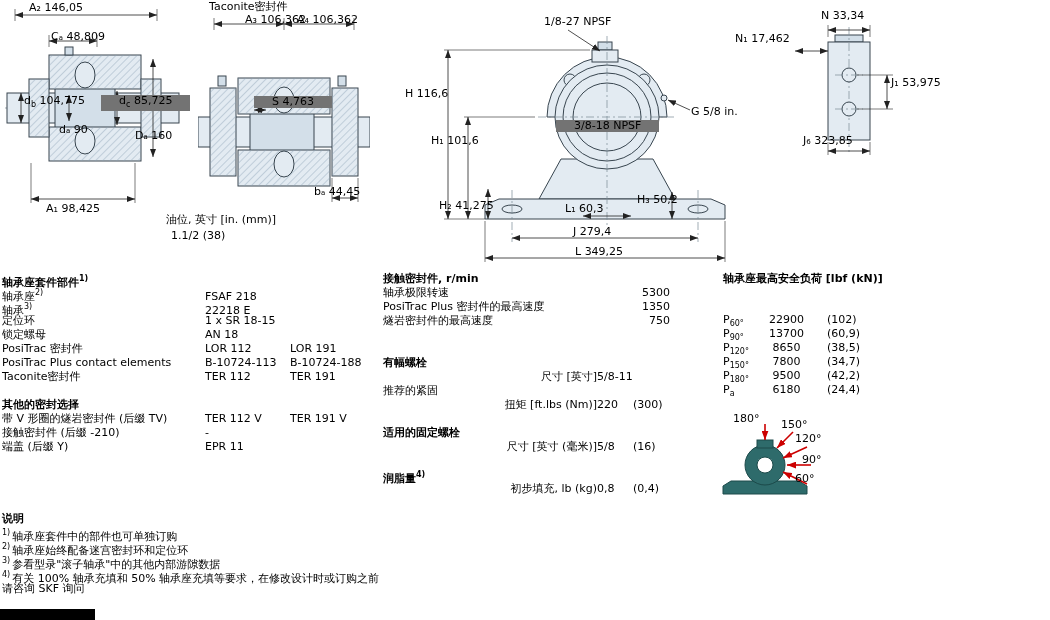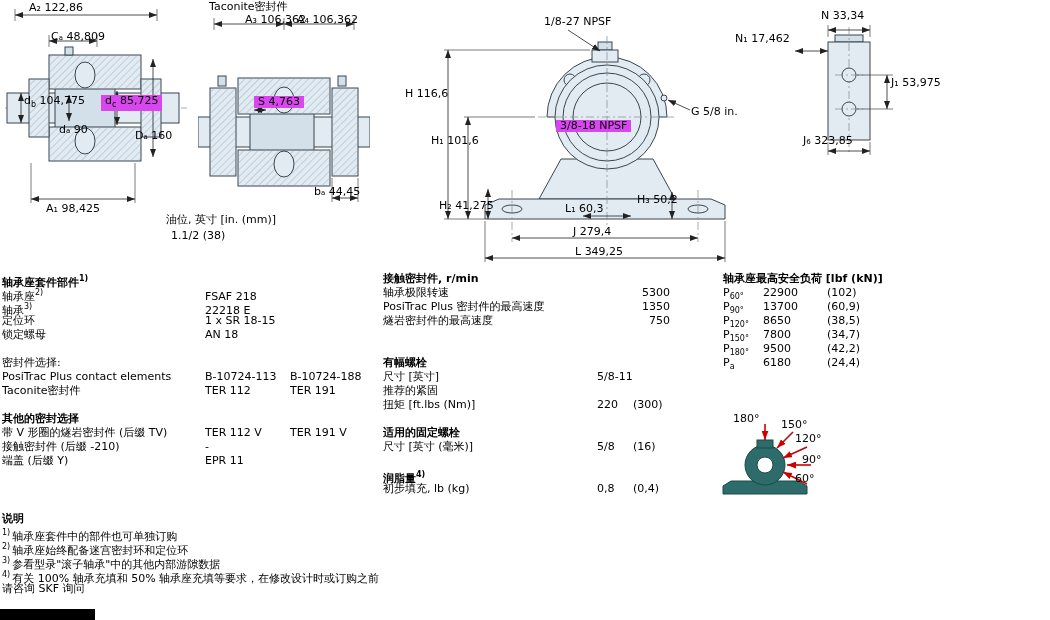--- a/index.html
+++ b/index.html
@@ -3,43 +3,43 @@
 <meta charset="utf-8">
 <style>
   html,body { margin:0; padding:0; background:#fff; }
   .page { position:relative; width:1050px; height:620px; background:#fff; overflow:hidden;
           font-family:"DejaVu Sans","Liberation Sans",sans-serif; font-size:11px; color:#000; }
   .lbl { position:absolute; white-space:nowrap; line-height:12px; }
   .b { font-weight:bold; }
   sup { font-size:8px; vertical-align:super; }
   sub { font-size:8px; vertical-align:sub; }
   .drw { position:absolute; }
-  .wbg { background:#d946ef; padding:0 4px; }
+  .wbg { background:#737373; padding:0 18px; }
   
   .out { fill:#e3ebf2; stroke:#38454f; stroke-width:1; }
   .out2 { fill:#d3dfe9; stroke:#38454f; stroke-width:1; }
   .nf { fill:none; stroke:#38454f; stroke-width:1; }
   .ha { fill:url(#hatch); stroke:none; }
   .cl { stroke:#7a8a96; stroke-width:0.7; stroke-dasharray:8 3 2 3; fill:none; }
   .dim { stroke:#222; stroke-width:0.8; fill:none; marker-start:url(#ar); marker-end:url(#ar); }
   .ext { stroke:#222; stroke-width:0.6; fill:none; }
   .ldr { stroke:#222; stroke-width:0.8; fill:none; marker-end:url(#ar); }
   .red { stroke:#cc0000; stroke-width:1.6; fill:none; marker-end:url(#arR); }
   
   .col { position:absolute; }
   .row { height:14px; line-height:14px; white-space:nowrap; position:relative; }
   .sp14 { margin-top:14px; }
   .sp28 { margin-top:28px; }
   .c1 { display:inline-block; width:203px; }
   .c2 { display:inline-block; width:85px; }
-  .m1 { display:inline-block; width:214px; }
+  .m1 { display:inline-block; width:214px;text-align:right; }
   .m2 { display:inline-block; width:36px; }
   .rv { position:absolute; right:0; top:0; }
   .p1 { display:inline-block; width:40px; }
-  .p2 { display:inline-block; width:47px; text-align:left; }
+  .p2 { display:inline-block; width:47px; text-align:center;margin-top:27px; }
   .p3 { display:inline-block; margin-left:17px; }
   .note sup { margin-right:2px; }
   .bar { position:absolute; left:0; top:609px; width:95px; height:11px; background:#000; }
 </style>
 </head>
 <body>
 
 <div class="page">
 
   <svg width="0" height="0" style="position:absolute" aria-hidden="true">
@@ -164,21 +164,21 @@
     <line class="dim" x1="103" y1="5" x2="145" y2="5"></line>
     <line class="dim" x1="70" y1="26" x2="103" y2="26"></line>
     <line class="ext" x1="132" y1="50" x2="168" y2="50"></line>
       <line class="ext" x1="132" y1="84" x2="168" y2="84"></line>
     <line class="dim" x1="162" y1="50" x2="162" y2="84"></line>
     <line class="ext" x1="103" y1="117" x2="103" y2="130"></line>
       <line class="ext" x1="145" y1="117" x2="145" y2="130"></line>
     <line class="dim" x1="103" y1="126" x2="145" y2="126"></line>
   </svg>
 
-  <div class="lbl" style="left:29px; top:2px">A₂ 122,86</div>
+  <div class="lbl" style="left:29px; top:2px">A₂ 146,05</div>
   <div class="lbl" style="left:51px; top:31px">Cₐ 48,809</div>
   <div class="lbl" style="left:24px; top:95px"><span>d</span><sub>b</sub> <span>104,775</span></div>
   <div class="lbl" style="left:59px; top:124px">dₐ 90</div>
   <div class="lbl wbg" style="left:101px; top:95px"><span>d</span><sub>c</sub> <span>85,725</span></div>
   <div class="lbl" style="left:135px; top:130px">Dₐ 160</div>
   <div class="lbl" style="left:46px; top:203px">A₁ 98,425</div>
 
   <div class="lbl" style="left:209px; top:1px">Taconite密封件</div>
   <div class="lbl" style="left:245px; top:14px">A₃ 106,362</div>
   <div class="lbl" style="left:297px; top:14px">A₄ 106,362</div>
@@ -202,21 +202,21 @@
   <div class="lbl" style="left:735px; top:33px">N₁ 17,462</div>
   <div class="lbl" style="left:891px; top:77px">J₁ 53,975</div>
   <div class="lbl" style="left:803px; top:135px">J₆ 323,85</div>
 
   <div class="col" style="left:2px; top:272px; width:376px">
     <div class="row"><span class="b">轴承座套件部件</span><sup class="b">1)</sup></div>
     <div class="row"><span class="c1"><span>轴承座</span><sup>2)</sup></span><span class="c2">FSAF 218</span></div>
     <div class="row"><span class="c1"><span>轴承</span><sup>3)</sup></span><span class="c2">22218 E</span></div>
     <div class="row"><span class="c1"><span>定位环</span></span><span class="c2">1 x SR 18-15</span></div>
     <div class="row"><span class="c1"><span>锁定螺母</span></span><span class="c2">AN 18</span></div>
-    <div class="row sp14">密封件选择:</div>
+    <div class="row"><span class="c1">PosiTrac 密封件</span><span class="c2">LOR 112</span><span>LOR 191</span></div>
     <div class="row"><span class="c1">PosiTrac Plus contact elements</span><span class="c2">B-10724-113</span><span>B-10724-188</span></div>
     <div class="row"><span class="c1">Taconite密封件</span><span class="c2">TER 112</span><span>TER 191</span></div>
     <div class="row sp14 b">其他的密封选择</div>
     <div class="row"><span class="c1">带 V 形圈的燧岩密封件 (后缀 TV)</span><span class="c2">TER 112 V</span><span>TER 191 V</span></div>
     <div class="row"><span class="c1">接触密封件 (后缀 -210)</span><span class="c2">-</span></div>
     <div class="row"><span class="c1">端盖 (后缀 Y)</span><span class="c2">EPR 11</span></div>
   </div>
 
   <div class="col" style="left:383px; top:272px; width:287px">
     <div class="row b">接触密封件, r/min</div>

